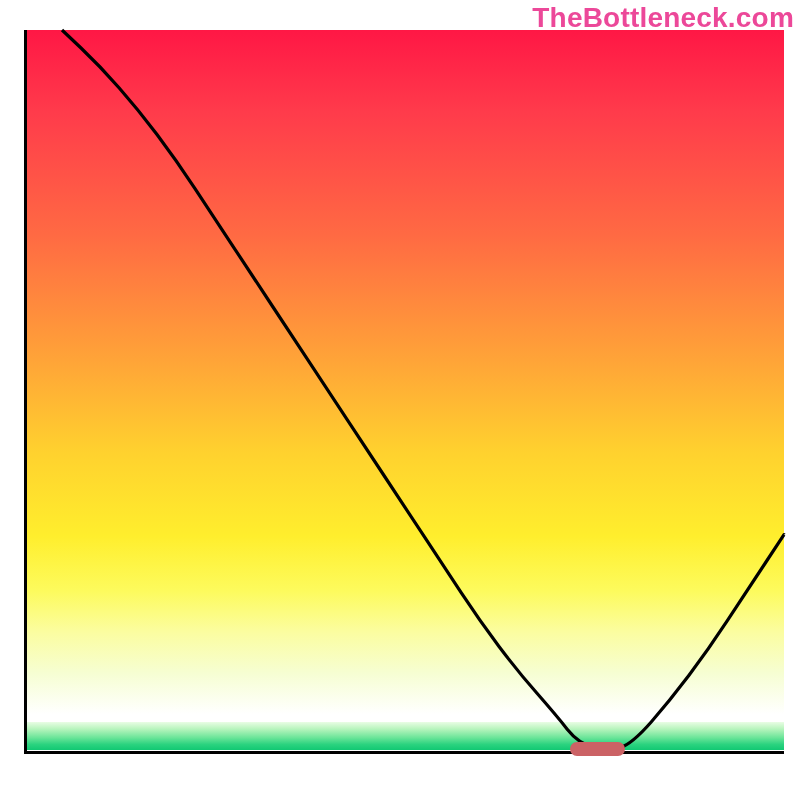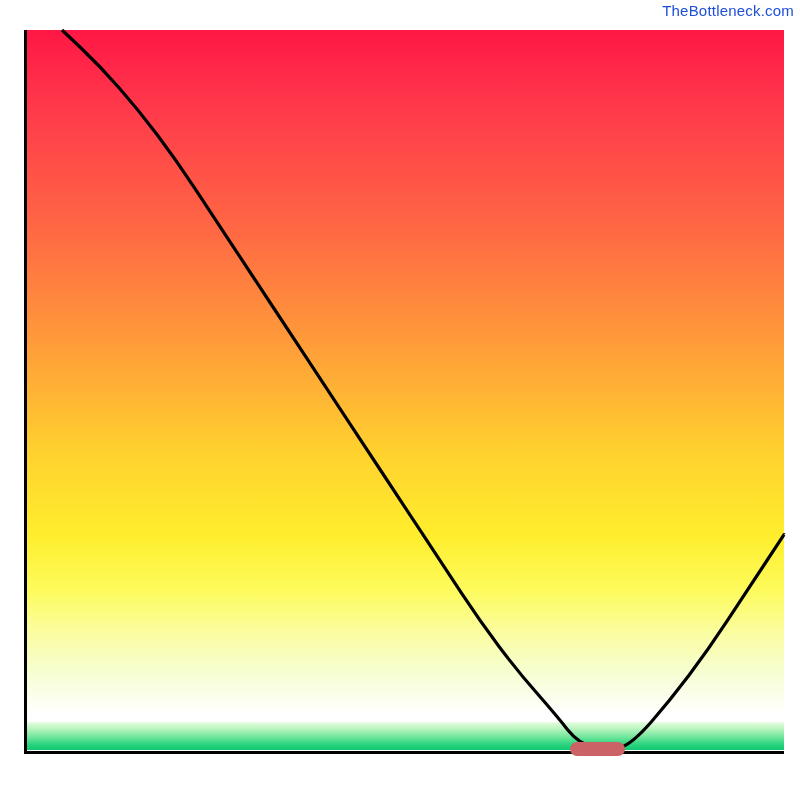--- a/index.html
+++ b/index.html
@@ -13,23 +13,23 @@
   }
   .stage {
     position: relative;
     width: 800px;
     height: 800px;
   }
   .watermark {
     position: absolute;
     top: 2px;
     right: 6px;
-    font-size: 15px;
-    font-weight: 400;
-    color: #1d4ed8;
+    font-size: 28px;
+    font-weight: 700;
+    color: #ec4899;
     letter-spacing: 0.2px;
     user-select: none;
   }
   .plot {
     position: absolute;
     left: 24px;
     top: 30px;
     width: 760px;
     height: 746px;
     background: #ffffff;

